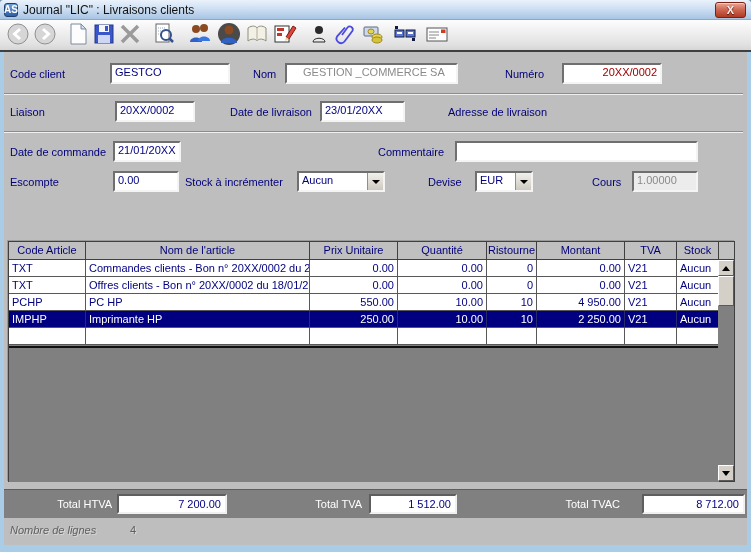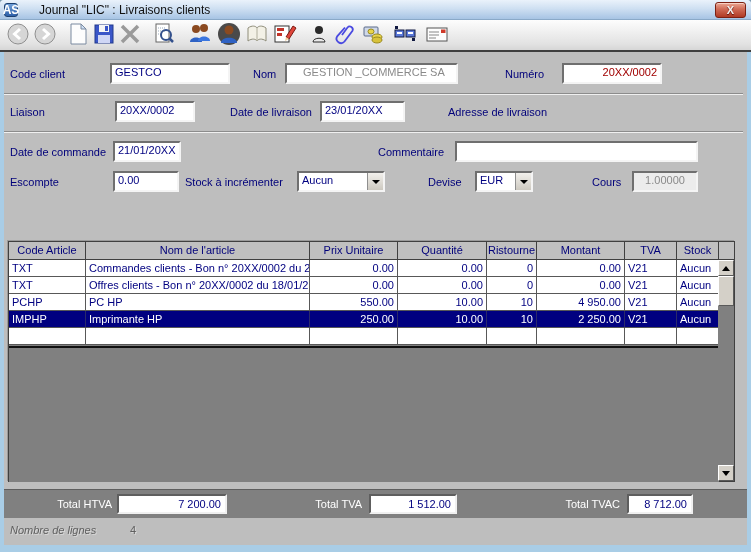--- a/index.html
+++ b/index.html
@@ -5,22 +5,22 @@
   * { margin:0; padding:0; box-sizing:border-box; }
   html,body { background:#9db8cc; font-family:"Liberation Sans", sans-serif; }
   .win { position:relative; width:751px; height:552px; background:#bebebe; overflow:hidden;
          border-radius:4px 4px 0 0; box-shadow:0 0 0 1px #5c7c96; }
   .win-frame { position:absolute; inset:0; border:0 solid #a9cde6; border-width:0 4px 7px 4px;
                pointer-events:none; z-index:50; }
   
   .titlebar { position:absolute; left:0; top:0; width:751px; height:20px;
               background:linear-gradient(#eaf2fb 0%, #cfe0f2 45%, #a7c4e4 100%);
               border-bottom:1px solid #8aa9c8; display:flex; align-items:center; z-index:60; }
-  .appicon { width:14px; height:14px; margin:0 21px 0 4px; border-radius:3px;
-             background:linear-gradient(#6f9fd8,#2d5fa8); color:#fff; font-size:12px; font-weight:bold;
+  .appicon { width:14px; height:14px; margin:0 5px 0 4px; border-radius:3px;
+             background:linear-gradient(#6f9fd8,#2d5fa8); color:#fff; font-size:10px; font-weight:bold;
              display:flex; align-items:center; justify-content:center; border:1px solid #1d4070; }
   .title { font-size:12px; color:#111; }
   .closebtn { position:absolute; right:5px; top:2px; width:31px; height:16px; border-radius:3px;
               background:linear-gradient(#eba794,#cf6a55 45%,#b03a24); border:1px solid #7c2012;
               display:flex; align-items:center; justify-content:center; box-shadow:inset 0 1px 0 #f7cfc2; }
   .close-x { color:#f2f2f2; font-size:11px; font-weight:bold; line-height:10px;
              text-shadow:0 1px 1px #5c0f05; }
   
   .toolbar { position:absolute; left:0; top:20px; width:751px; height:32px;
              background:linear-gradient(#fdfdfd,#e2e2e2 80%,#d6d6d6); border-bottom:2px solid #3f3f3f; z-index:55; }
@@ -33,21 +33,21 @@
   .combo .val { flex:1; padding:1px 3px 0; color:#000080; font-size:11px; overflow:hidden; white-space:nowrap; }
   .combo .cbtn { width:16px; background:linear-gradient(#f2f0ec,#cdc9c0); border-left:1px solid #8f8f8f;
                  display:flex; align-items:center; justify-content:center; }
   .arr-down { width:0; height:0; border:4px solid transparent; border-top:4px solid #000; margin-top:4px; }
   
   .flabel { position:absolute; font-size:11px; color:#00007a; white-space:nowrap; }
   .finput { position:absolute; background:#fff; border:2px solid; border-color:#6f6f6f #f4f4f4 #f4f4f4 #6f6f6f;
             color:#000080; font-size:11px; padding:1px 3px 0; white-space:nowrap; overflow:hidden; }
   .finput.gray { color:#8a8a8a;padding-left:16px; }
   .finput.red { color:#a00000; text-align:right; }
-  .finput.right { text-align:center; }
+  .finput.right { text-align:left; }
   .finput.disabled { background:#ececec; color:#8a8a8a; }
   .sep { position:absolute; left:4px; width:739px; height:2px;
          border-top:1px solid #8c8c8c; border-bottom:1px solid #f0f0f0; }
   
   .tbl { position:absolute; left:8px; top:241px; width:727px; height:241px; background:#808080;
          border:1px solid #404040; box-shadow:-1px -1px 0 #9a9a9a; }
   .tgrid { position:absolute; left:0; top:0; width:710px; }
   .trow { display:grid; grid-template-columns:77px 224px 88px 89px 50px 88px 52px 42px; }
   .th { height:18px; background:#c0c0c0; color:#00007a; font-size:11px; text-align:center; line-height:17px;
         border-right:1px solid #404040; border-bottom:1px solid #404040; overflow:hidden; white-space:nowrap; }
@@ -322,20 +322,20 @@
         </div>
     </div>
   </div>
 
   <div class="totals">
     <span class="tot-lbl" style="left:28px;width:80px">Total HTVA</span>
     <div class="tot-inp" style="left:113px;width:110px">7 200.00</div>
     <span class="tot-lbl" style="left:278px;width:80px">Total TVA</span>
     <div class="tot-inp" style="left:365px;width:88px">1 512.00</div>
     <span class="tot-lbl" style="left:528px;width:88px">Total TVAC</span>
-    <div class="tot-inp" style="left:623px;width:66px">8 712.00</div>
+    <div class="tot-inp" style="left:638px;width:103px">8 712.00</div>
   </div>
 
   <span class="status-lbl">Nombre de lignes</span>
   <span class="status-val">4</span>
 
   <div class="win-frame"></div>
 </div>
 
 </body></html>

